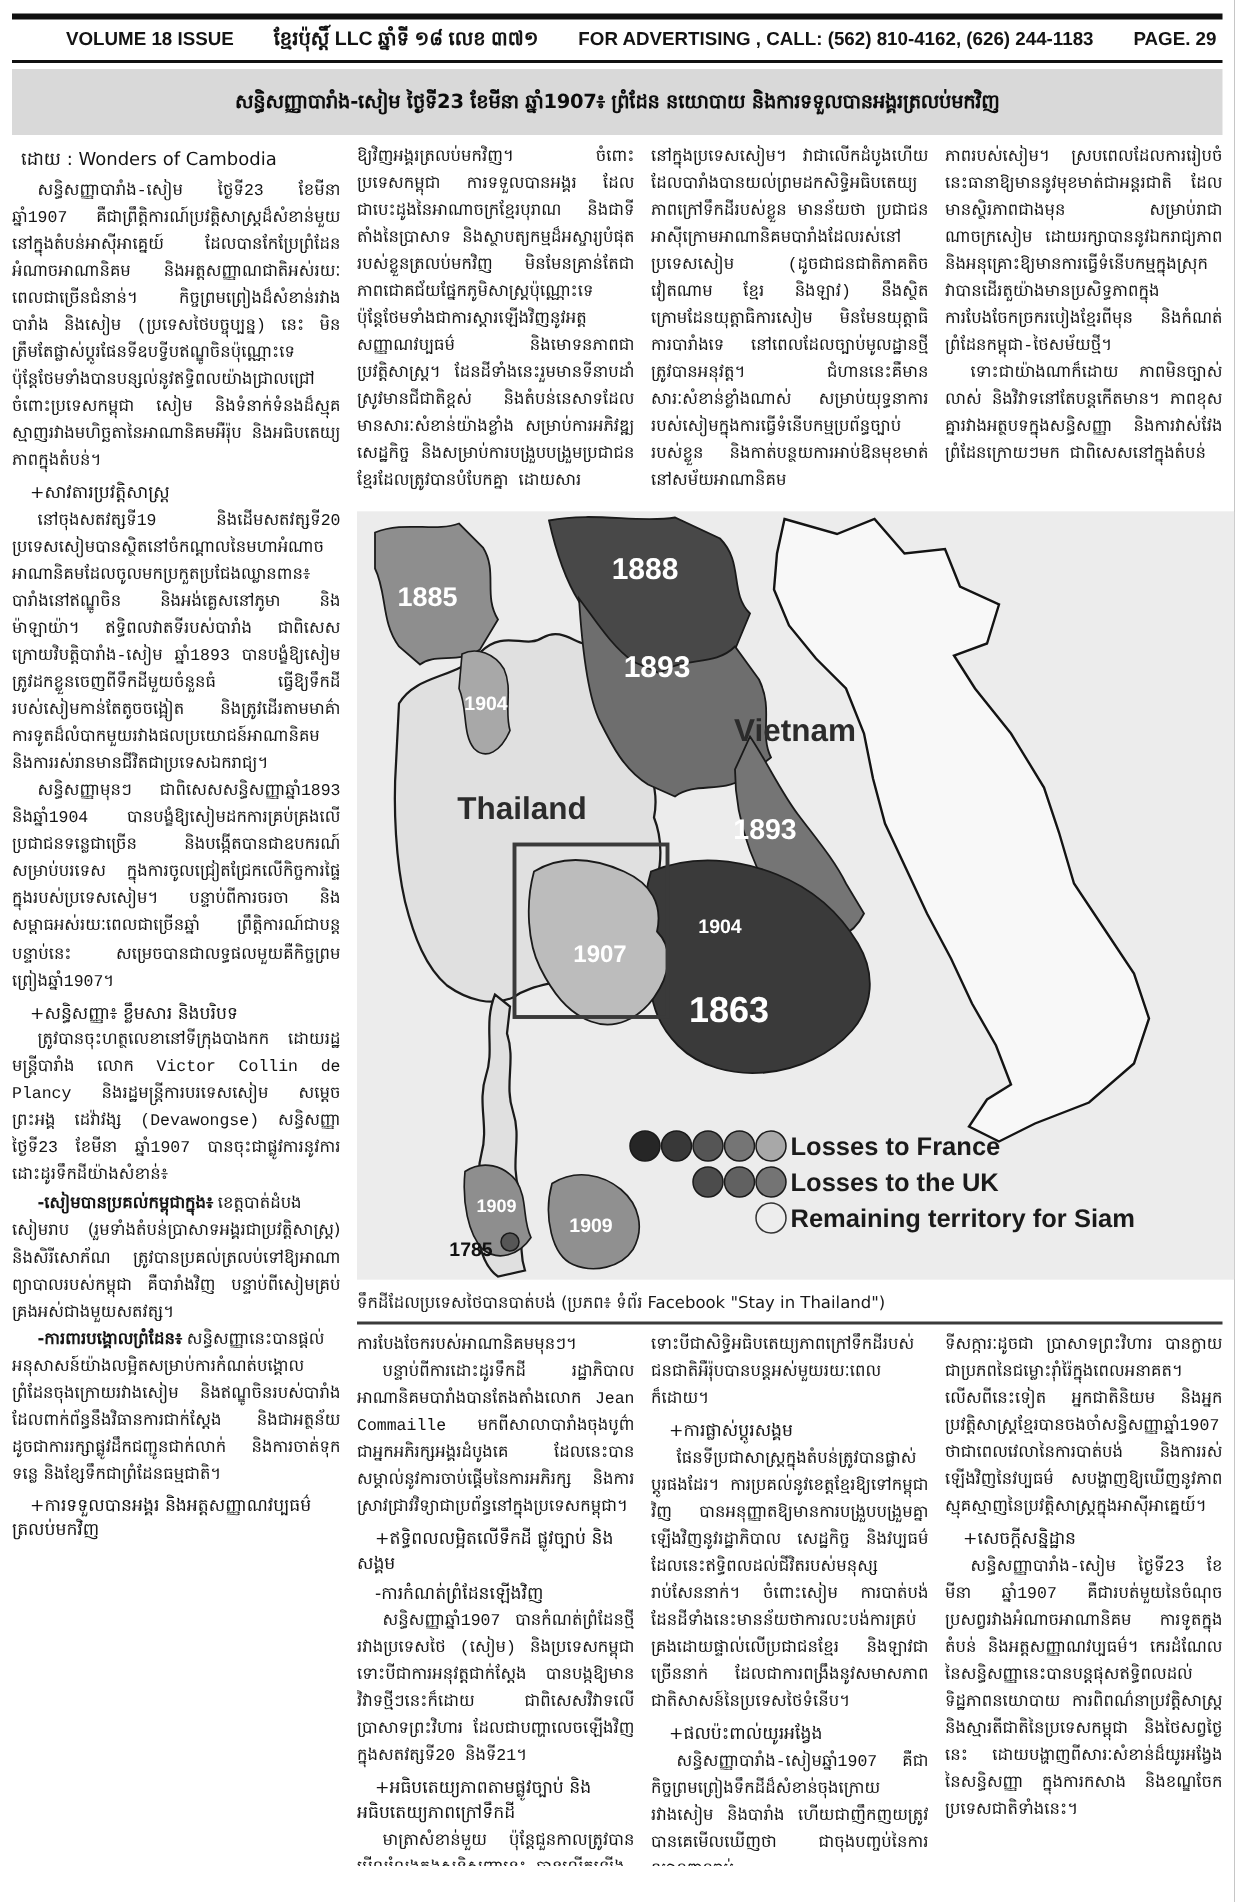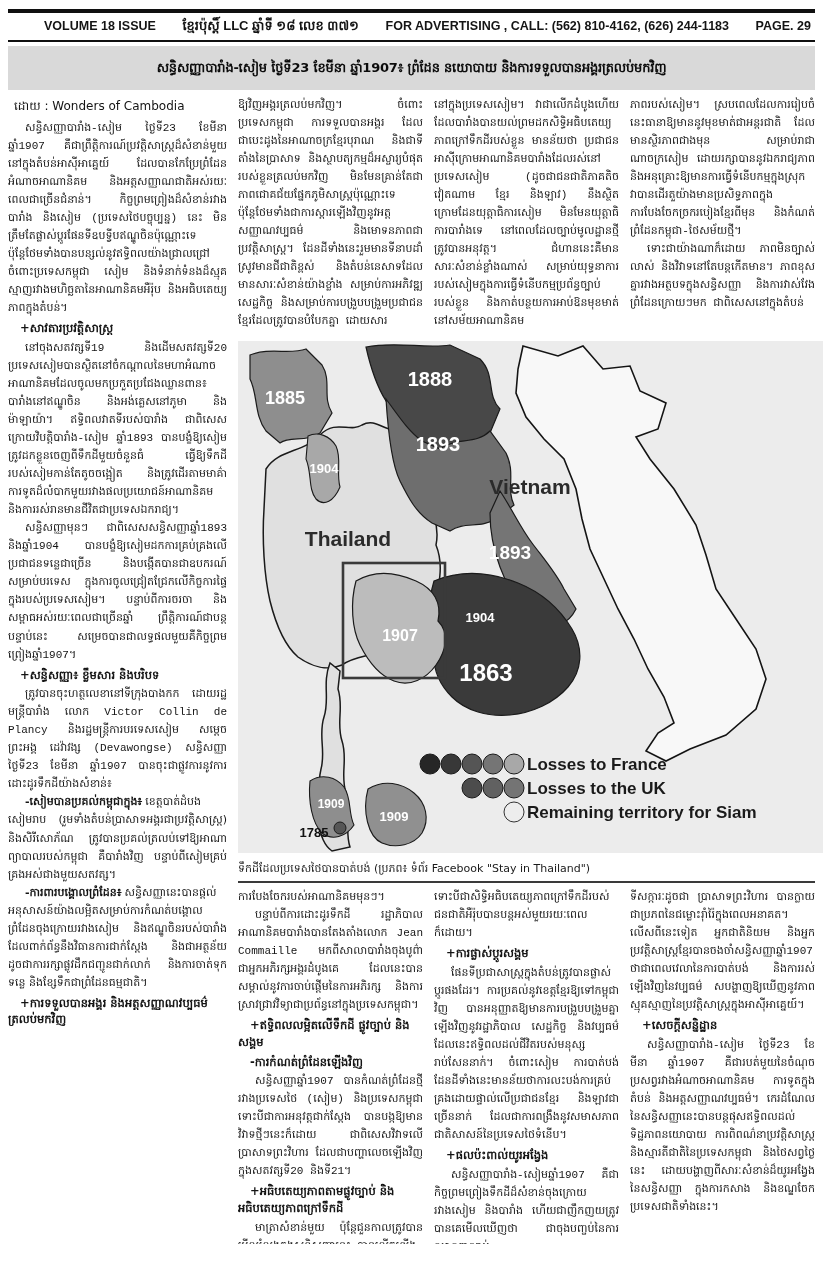--- a/index.html
+++ b/index.html
@@ -21,21 +21,21 @@
   .colA{width:219px;flex:none;overflow:hidden;}
   .byline{font-weight:normal;font-size:12px;margin:2px 0 3px 6px;}
   .rightzone{flex:1;min-width:0;}
   .rowtop{display:flex;gap:11px;height:240px;overflow:hidden;}
   .rowtop .c, .rowbot .c{flex:1;min-width:0;overflow:hidden;}
   .rowbot{display:flex;gap:11px;height:356px;overflow:hidden;margin-top:5px;}
   p.para{margin:0;font-size:11px;line-height:1.64;text-align:justify;text-indent:17px;font-family:Liberation Mono, monospace;}
   p.cont{text-indent:0;}
   p.dash{margin:0;font-size:11px;line-height:1.64;text-align:justify;text-indent:17px;}
   p.dash b{margin-right:3px;}
-  h3.sub{margin:3px 0 2px 0;font-size:11.5px;font-weight:bold;text-indent:12px;line-height:1.45;}
+  h3.sub{margin:3px 0 2px 0;font-size:11.5px;font-weight:normal;text-indent:12px;line-height:1.45;}
   
   .figure{margin-top:5px;border-bottom:2px solid #3a3a3a;padding-bottom:3px;}
   .mapwrap{width:585px;height:512px;background:#ececec;}
   svg text{font-family:"Liberation Sans","DejaVu Sans",sans-serif;}
   .cap{text-align:left;font-size:11px;padding:4px 0 1px 0;color:#1a1a1a;}
 </style>
 </head>
 <body>
 
 <div class="page">

